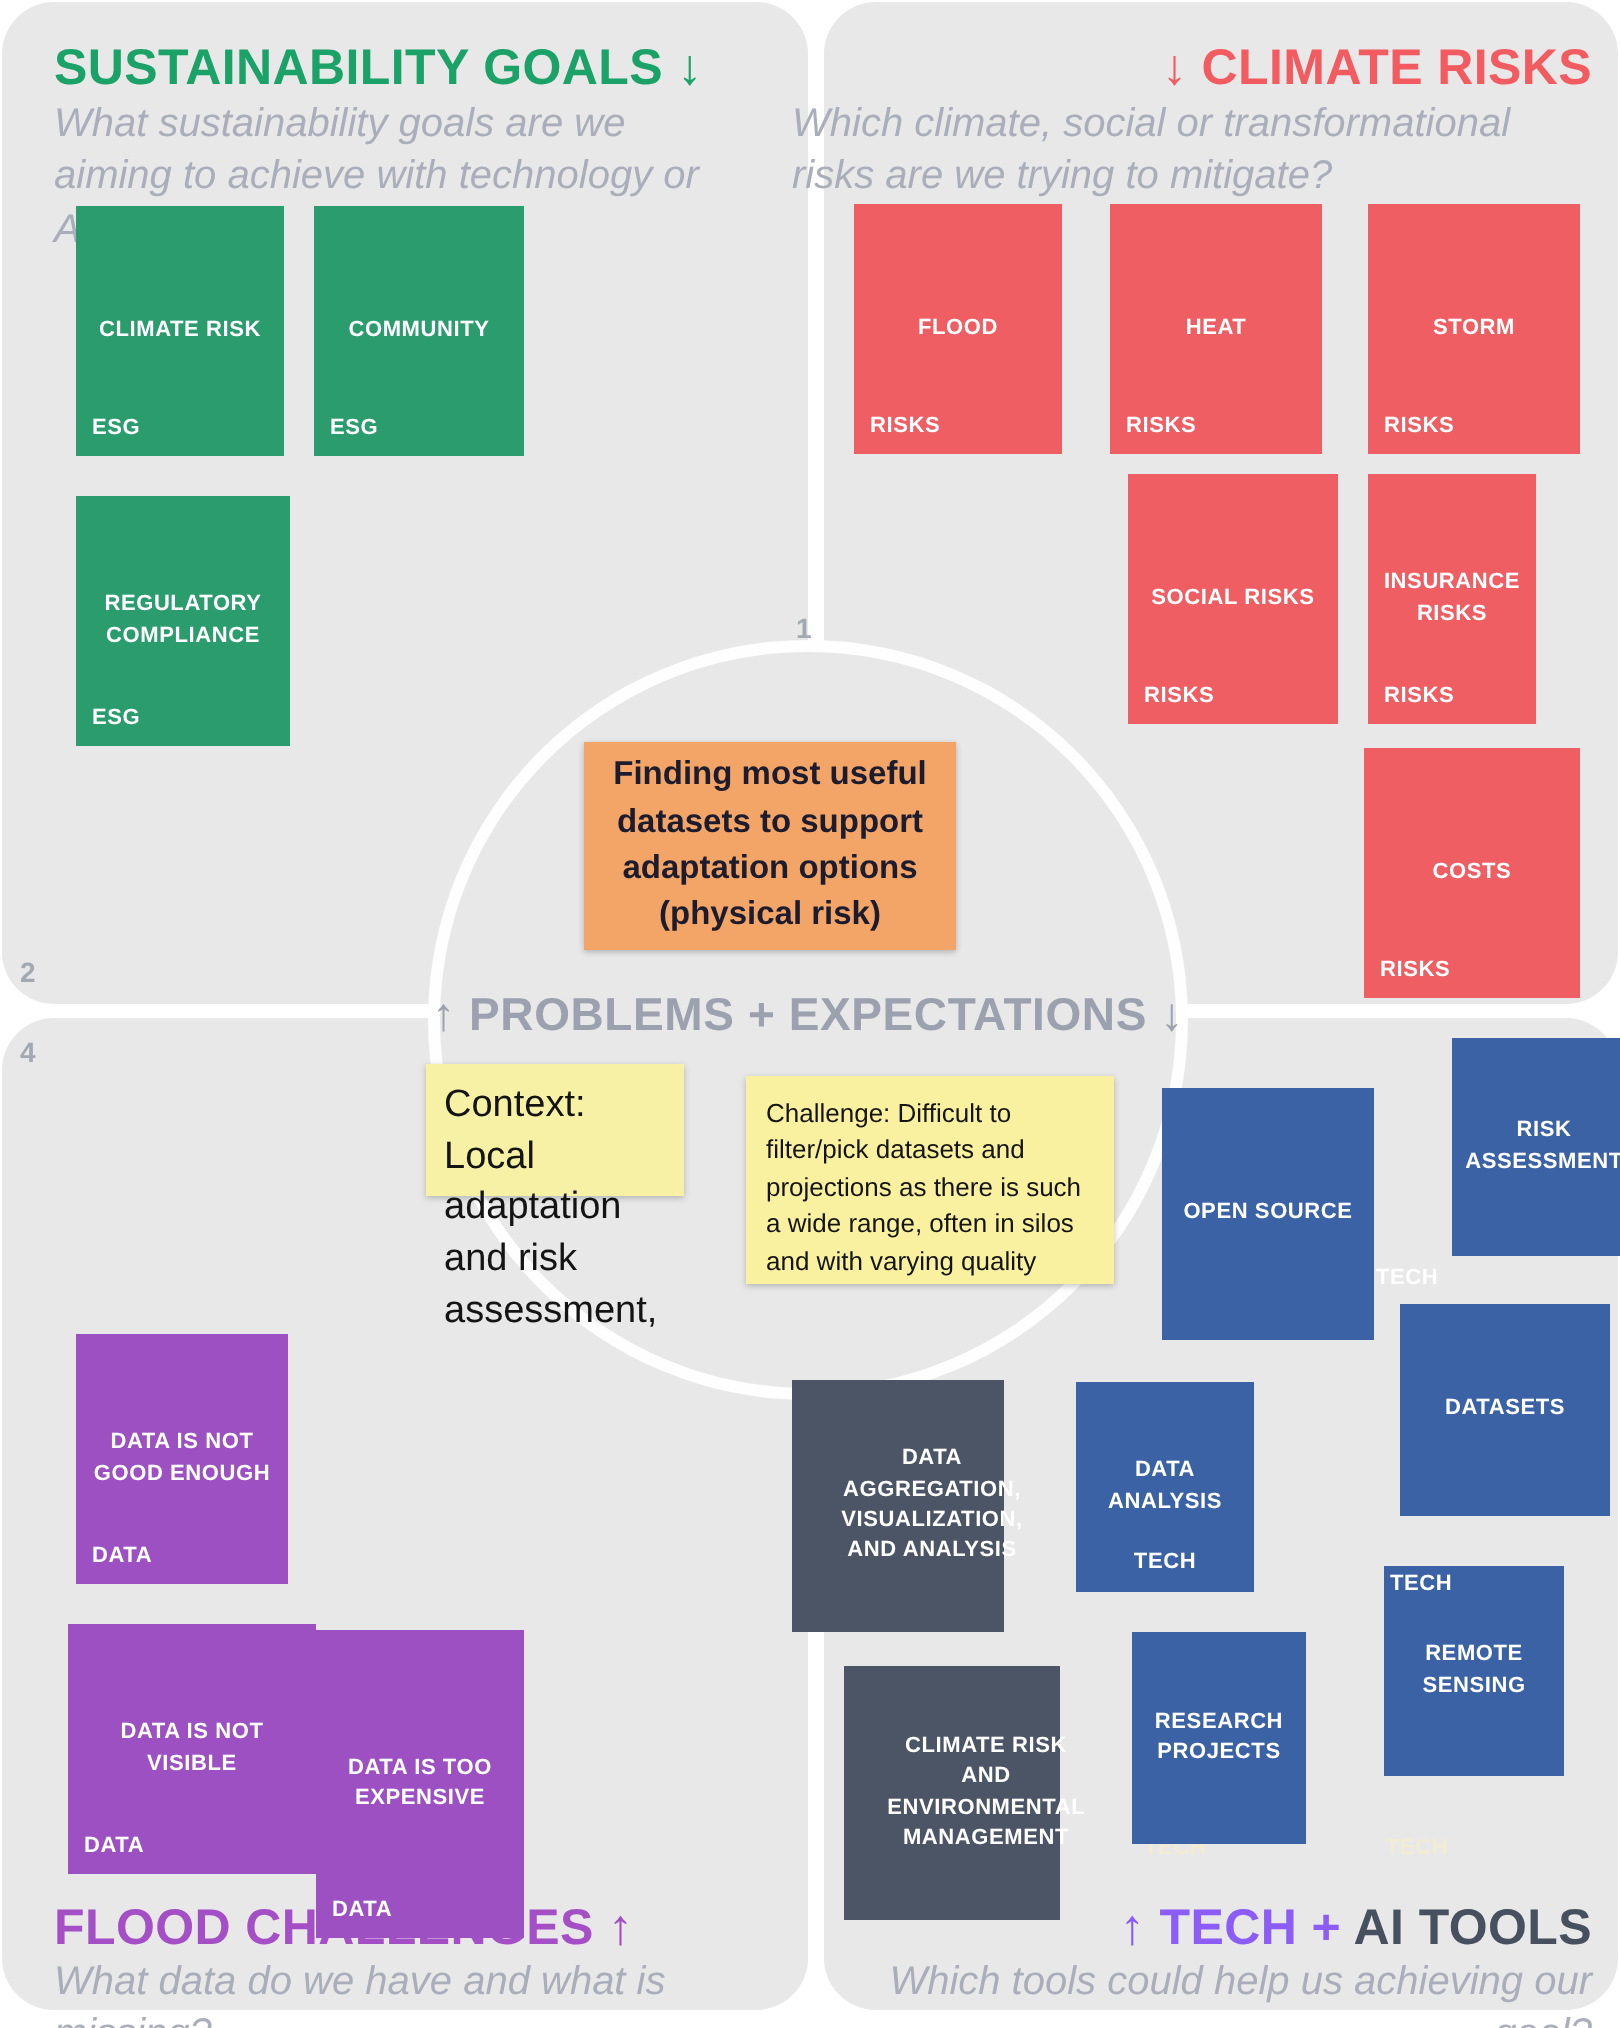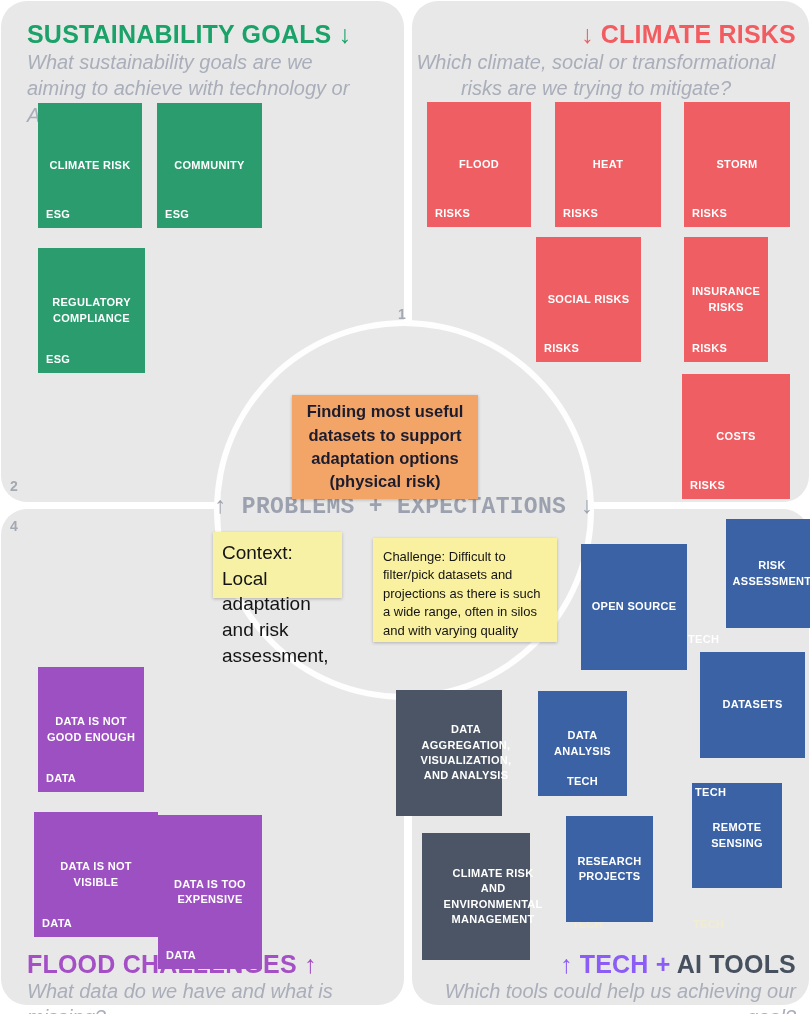--- a/index.html
+++ b/index.html
@@ -17,21 +17,21 @@
     background:#e9e8e8;z-index:1;box-sizing:border-box;
   }
   .q-title{
     position:absolute;z-index:2;font-size:25px;font-weight:bold;letter-spacing:.2px;white-space:nowrap;
   }
   .q-sub{
     position:absolute;z-index:2;font-size:20px;font-style:italic;color:#a9aeba;line-height:1.32;
   }
   .center-title{
     position:absolute;z-index:2;left:404px;top:494px;transform:translateX(-50%);
-    font-size:23px;font-weight:bold;color:#9ba1ae;white-space:nowrap;letter-spacing:.3px;font-family:Liberation Mono, monospace;
+    font-size:23px;font-weight:bold;color:#9ba1ae;white-space:nowrap;letter-spacing:.3px;
   }
   .marker{
     position:absolute;z-index:2;font-size:14px;font-weight:bold;color:#a3a9b3;
   }
   .card{
     position:absolute;z-index:3;color:#fff;display:flex;align-items:center;justify-content:center;
     text-align:center;font-size:11px;font-weight:bold;line-height:1.4;letter-spacing:.3px;
     padding:0 6px;box-sizing:border-box;
   }
   .green{background:#2a9c6e;}
@@ -53,21 +53,21 @@
   }
   .float-white{color:rgba(255,255,255,.95);}
   .float-cream{color:#f1ecd2;}
   .note{
     position:absolute;z-index:4;box-sizing:border-box;color:#161620;
     box-shadow:0 1px 3px rgba(40,40,40,.28);
   }
   .note-goal{
     left:292px;top:371px;width:186px;height:104px;background:#f2a567;
     display:flex;align-items:center;justify-content:center;text-align:center;
-    font-size:16.5px;font-weight:bold;line-height:1.42;padding:4px 8px;color:#1c1c2e;margin-top:24px;
+    font-size:16.5px;font-weight:bold;line-height:1.42;padding:4px 8px;color:#1c1c2e;
   }
   .note-context{
     left:213px;top:532px;width:129px;height:66px;background:#f7f1a6;
     font-size:19px;line-height:1.35;padding:8px 9px;color:#141414;
   }
   .note-challenge{
     left:373px;top:538px;width:184px;height:104px;background:#faf1a0;
     font-size:13px;line-height:1.42;padding:10px 10px;color:#141414;
   }
 </style>
@@ -78,21 +78,21 @@
 <div class="panel" style="left:412px;top:1px;width:397px;height:501px"></div>
 <div class="panel" style="left:1px;top:509px;width:403px;height:496px"></div>
 <div class="panel" style="left:412px;top:509px;width:397px;height:496px"></div>
 
 <div class="ring"></div>
 
 <div class="q-title" style="left:27px;top:20px;color:#1aa268">SUSTAINABILITY GOALS ↓</div>
 <div class="q-sub" style="left:27px;top:49px;width:348px">What sustainability goals are we aiming to achieve with technology or AI?</div>
 
 <div class="q-title" style="right:14px;top:20px;color:#f25c61">↓ CLIMATE RISKS</div>
-<div class="q-sub" style="right:14px;top:49px;width:400px;text-align:center">Which climate, social or transformational risks are we trying to mitigate?</div>
+<div class="q-sub" style="right:14px;top:49px;width:400px;text-align:left">Which climate, social or transformational risks are we trying to mitigate?</div>
 
 <div class="q-title" style="left:27px;top:950px;color:#a44fc6">FLOOD CHALLENGES ↑</div>
 <div class="q-sub" style="left:27px;top:978px;width:360px">What data do we have and what is missing?</div>
 
 <div class="q-title" style="right:14px;top:950px;color:#47505f"><span style="color:#8b5cf6">↑ TECH +</span><span> AI TOOLS</span></div>
 <div class="q-sub" style="right:14px;top:978px;width:400px;text-align:right">Which tools could help us achieving our goal?</div>
 
 <div class="center-title">↑ PROBLEMS + EXPECTATIONS ↓</div>
 
 <span class="marker" style="left:398px;top:306px">1</span>
@@ -117,21 +117,21 @@
   <span class="tag">RISKS</span>
 </div>
 <div class="card red" style="left:555px;top:102px;width:106px;height:125px">
   <span>HEAT</span>
   <span class="tag">RISKS</span>
 </div>
 <div class="card red" style="left:684px;top:102px;width:106px;height:125px">
   <span>STORM</span>
   <span class="tag">RISKS</span>
 </div>
-<div class="card red" style="left:536px;top:237px;width:105px;height:125px">
+<div class="card red" style="left:564px;top:237px;width:105px;height:125px">
   <span>SOCIAL RISKS</span>
   <span class="tag">RISKS</span>
 </div>
 <div class="card red" style="left:684px;top:237px;width:84px;height:125px">
   <span>INSURANCE RISKS</span>
   <span class="tag">RISKS</span>
 </div>
 <div class="card red" style="left:682px;top:374px;width:108px;height:125px">
   <span>COSTS</span>
   <span class="tag">RISKS</span>

